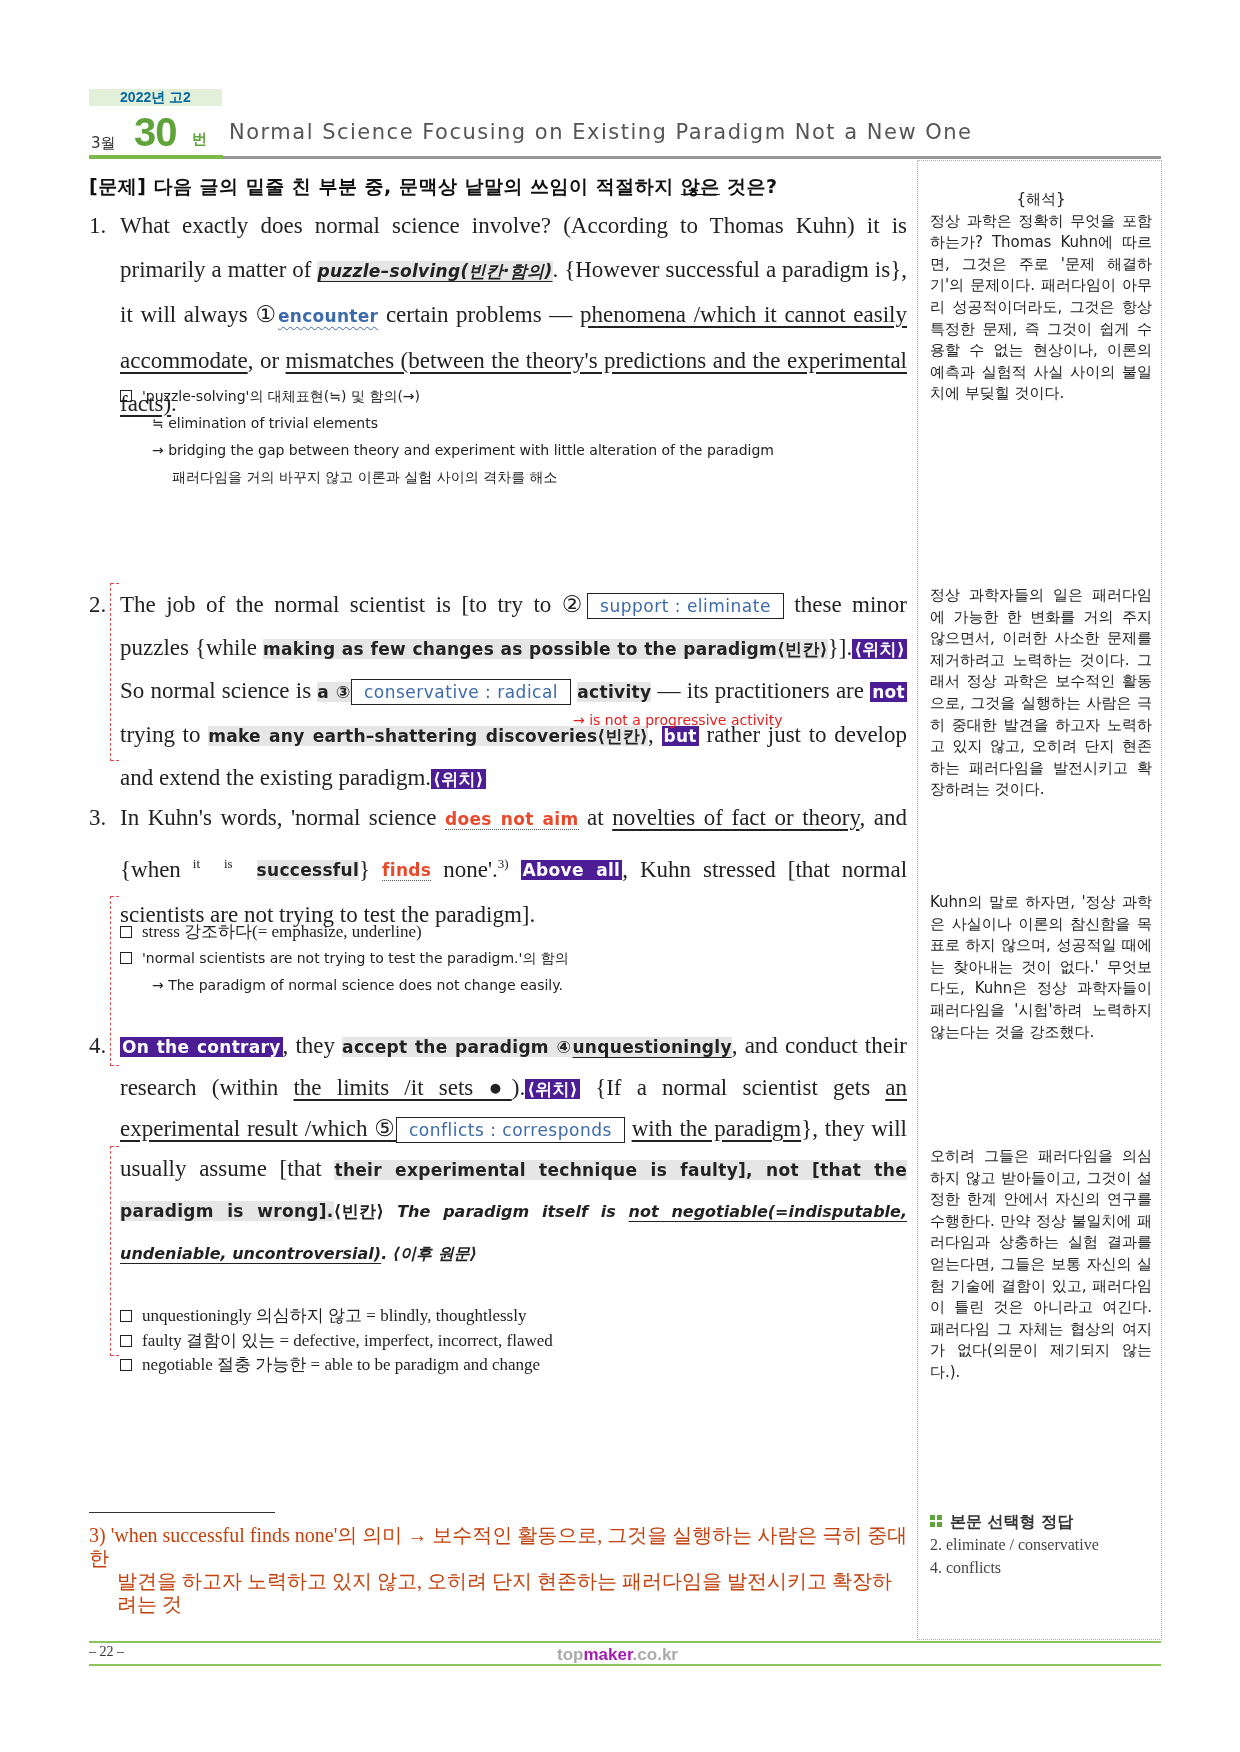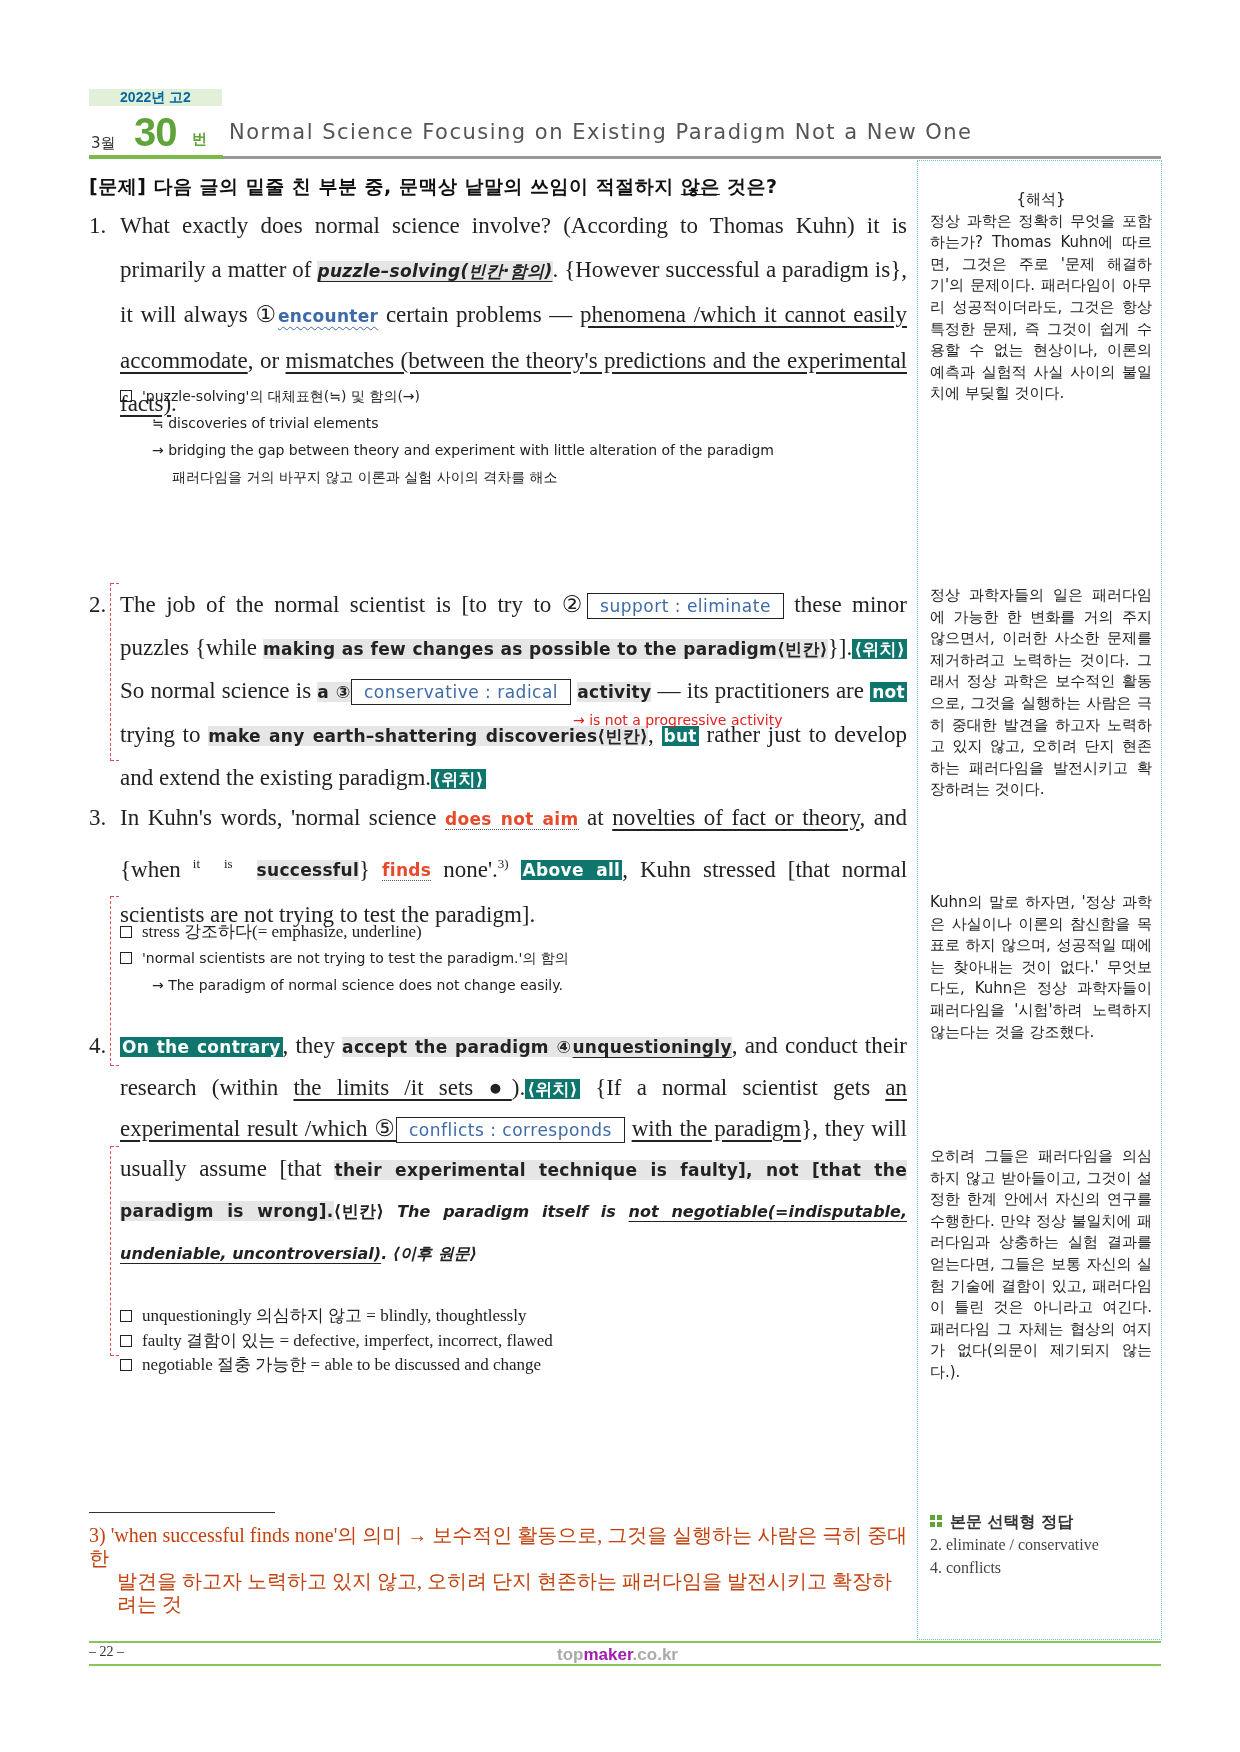--- a/index.html
+++ b/index.html
@@ -16,21 +16,21 @@
   .header-line-gray { position: absolute; left: 223px; top: 156px; width: 938px; height: 3px; background: #999; }
 
   .question { position: absolute; left: 89px; top: 174px; font-family: "DejaVu Sans", sans-serif; font-size: 19px; font-weight: bold; color: #111; letter-spacing: 0.5px; }
   .question .u { text-decoration: underline; }
 
   .para { position: absolute; left: 89px; width: 818px; font-family: "Liberation Serif", "DejaVu Serif", serif; font-size: 23px; color: #222; line-height: 43.5px; text-align: justify; }
   .para .pnum { position: absolute; left: 0; top: 0; }
   .para .body { margin-left: 31px; }
   .hand { font-family: "DejaVu Sans", sans-serif; font-size: 17px; font-weight: bold; letter-spacing: 0.3px; }
   .hl-gray { background: #e6e6e6; }
-  .hl-red { background: #0f766e; color: #fff; padding: 0 2px; }
+  .hl-red { background: #4c1d95; color: #fff; padding: 0 2px; }
   .red-text { color: #e84a2b; }
   .blue-text { color: #3d6aa8; }
   .ul { text-decoration: underline; text-underline-offset: 4px; }
   .ul-dot { border-bottom: 1.5px dotted #555; }
   .ul-wave { text-decoration: underline wavy #3d6aa8; text-decoration-thickness: 1px; text-underline-offset: 4px; }
   .choice-box { display: inline-block; border: 1.5px solid #222; padding: 0 12px; line-height: 24px; font-family: "DejaVu Sans", sans-serif; font-size: 17px; color: #3d6aa8; letter-spacing: 0.5px; }
   .sup { font-size: 13px; vertical-align: super; }
   .ital { font-style: italic; font-weight: bold; font-family: "DejaVu Sans", sans-serif; font-size: 16px; }
 
   .notes { position: absolute; left: 120px; font-family: "DejaVu Sans", sans-serif; font-size: 14px; color: #222; line-height: 27px; }
@@ -83,21 +83,21 @@
 
 <div class="para" style="top:204px;">
   <span class="pnum">1.</span>
   <div class="body">
     <span>What exactly does normal science involve? (According to Thomas Kuhn) it is primarily a matter of </span><span class="hand hl-gray ul" style="font-style:italic;">puzzle–solving(빈칸·함의)</span><span>. {However successful a paradigm is}, it will always ①</span><span class="hand blue-text ul-wave">encounter</span><span> certain problems — </span><span class="ul">phenomena /which it cannot easily accommodate</span><span>, or </span><span class="ul">mismatches (between the theory's predictions and the experimental facts)</span><span>.</span>
   </div>
 </div>
 
 <div class="notes" style="top:383px;">
   <div><span class="sq"></span><span>'puzzle-solving'의 대체표현(≒) 및 함의(→)</span></div>
-  <div class="ind">≒ discoveries of trivial elements</div>
+  <div class="ind">≒ elimination of trivial elements</div>
   <div class="ind">→ bridging the gap between theory and experiment with little alteration of the paradigm</div>
   <div class="ind2">패러다임을 거의 바꾸지 않고 이론과 실험 사이의 격차를 해소</div>
 </div>
 
 <div class="bracket" style="top:583px; height:178px;"></div>
 <div class="para" style="top:584px; line-height:42.5px;">
   <span class="pnum">2.</span>
   <div class="body">
     <span>The job of the normal scientist is [to try to ②</span><span class="choice-box">support : eliminate</span><span> these minor puzzles {while </span><span class="hand hl-gray">making as few changes as possible to the paradigm⟨빈칸⟩</span><span>}].</span><span class="hand hl-red">⟨위치⟩</span><span> So normal science is </span><span class="hand hl-gray">a ③</span><span class="choice-box">conservative : radical</span> <span class="hand hl-gray">activity</span><span> — its practitioners are </span><span class="hand hl-red">not</span><span> trying to </span><span class="hand hl-gray">make any earth–shattering discoveries⟨빈칸⟩</span><span>, </span><span class="hand hl-red">but</span><span> rather just to develop and extend the existing paradigm.</span><span class="hand hl-red">⟨위치⟩</span>
   </div>
@@ -122,21 +122,21 @@
 <div class="para" style="top:1026px; line-height:39.5px;">
   <span class="pnum">4.</span>
   <div class="body">
     <span class="hand hl-red">On the contrary</span><span>, they </span><span class="hand hl-gray">accept the paradigm ④</span><span class="hand hl-gray ul">unquestioningly</span><span>, and conduct their research (within </span><span class="ul">the limits /it sets ●</span><span>).</span><span class="hand hl-red">⟨위치⟩</span><span> {If a normal scientist gets </span><span class="ul">an experimental result /which ⑤</span><span class="choice-box">conflicts : corresponds</span> <span class="ul">with the paradigm</span><span>}, they will usually assume [that </span><span class="hand hl-gray">their experimental technique is faulty], not [that the paradigm is wrong].</span><span class="hand">⟨빈칸⟩</span><span class="ital"> The paradigm itself is </span><span class="ital ul">not negotiable(=indisputable, undeniable, uncontroversial)</span><span class="ital">. ⟨이후 원문⟩</span>
   </div>
 </div>
 
 <div class="notes serif" style="top:1304px; font-family:'Liberation Serif',serif; font-size:17px; line-height:24.5px;">
   <div><span class="sq"></span><span>unquestioningly 의심하지 않고 = blindly, thoughtlessly</span></div>
   <div><span class="sq"></span><span>faulty 결함이 있는 = defective, imperfect, incorrect, flawed</span></div>
-  <div><span class="sq"></span><span>negotiable 절충 가능한 = able to be discussed and change</span></div>
+  <div><span class="sq"></span><span>negotiable 절충 가능한 = able to be paradigm and change</span></div>
 </div>
 
 <div class="footnote-line"></div>
 <div class="footnote">
   <div>3) 'when successful finds none'의 의미 → 보수적인 활동으로, 그것을 실행하는 사람은 극히 중대한</div>
   <div class="l2">발견을 하고자 노력하고 있지 않고, 오히려 단지 현존하는 패러다임을 발전시키고 확장하려는 것</div>
 </div>
 
 <div class="side">
   <div class="side-block" style="top:12px;">

